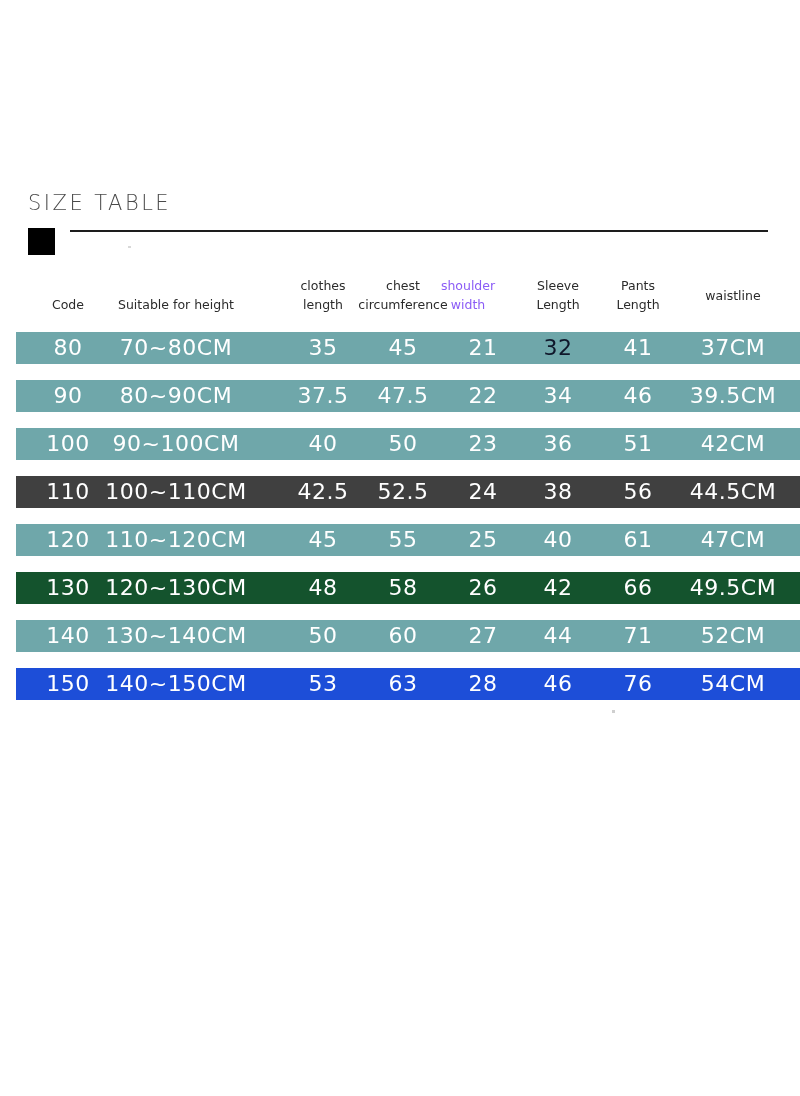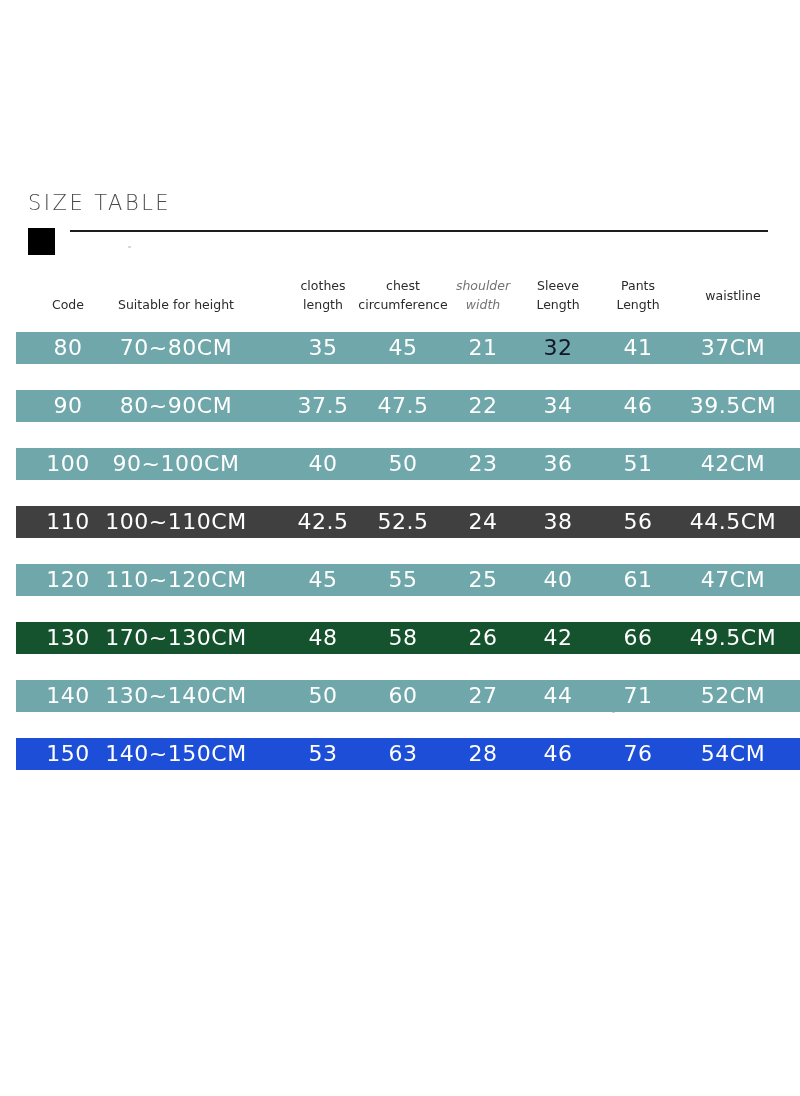--- a/index.html
+++ b/index.html
@@ -98,21 +98,21 @@
   .head-cell.one-line { padding-top: 19px; }
   .head-cell.two-line { padding-top: 0px; }
   .head-cell.mid-line { padding-top: 10px; }
 
   .rows {
     position: relative;
   }
   .data-row {
     position: relative;
     height: 32px;
-    margin-bottom: 26px;
+    margin-bottom: 16px;
     background: #6fa7aa;
     margin-left: 16px;
     width: 784px;
   }
   .data-row:last-child { margin-bottom: 0; }
 
   .cell {
     position: absolute;
     top: 0;
     height: 32px;
@@ -156,21 +156,21 @@
         <span class="ln">Suitable for height</span>
       </div>
       <div class="head-cell two-line col-clothes" style="left: 273px; color: rgb(43, 43, 43);">
         <span class="ln">clothes</span>
         <span class="ln">length</span>
       </div>
       <div class="head-cell two-line col-chest" style="left: 353px; color: rgb(43, 43, 43);">
         <span class="ln">chest</span>
         <span class="ln">circumference</span>
       </div>
-      <div class="head-cell two-line col-shoulder" style="left: 433px; color: #737373; font-style: italic;">
+      <div class="head-cell two-line col-shoulder" style="left: 418px; color: #8b5cf6;">
         <span class="ln">shoulder</span>
         <span class="ln">width</span>
       </div>
       <div class="head-cell two-line col-sleeve" style="left: 508px; color: rgb(43, 43, 43);">
         <span class="ln">Sleeve</span>
         <span class="ln">Length</span>
       </div>
       <div class="head-cell two-line col-pants" style="left: 588px; color: rgb(43, 43, 43);">
         <span class="ln">Pants</span>
         <span class="ln">Length</span>
@@ -225,21 +225,21 @@
         <div class="cell col-height" style="color: rgb(255, 255, 255);">110~120CM</div>
         <div class="cell col-clothes" style="color: rgb(255, 255, 255);">45</div>
         <div class="cell col-chest" style="color: rgb(255, 255, 255);">55</div>
         <div class="cell col-shoulder" style="color: rgb(255, 255, 255);">25</div>
         <div class="cell col-sleeve" style="color: rgb(255, 255, 255);">40</div>
         <div class="cell col-pants" style="color: rgb(255, 255, 255);">61</div>
         <div class="cell col-waist" style="color: rgb(255, 255, 255);">47CM</div>
       </div>
       <div class="data-row" style="background: #14532d;">
         <div class="cell col-code" style="color: rgb(255, 255, 255);">130</div>
-        <div class="cell col-height" style="color: rgb(255, 255, 255);">170~130CM</div>
+        <div class="cell col-height" style="color: rgb(255, 255, 255);">120~130CM</div>
         <div class="cell col-clothes" style="color: rgb(255, 255, 255);">48</div>
         <div class="cell col-chest" style="color: rgb(255, 255, 255);">58</div>
         <div class="cell col-shoulder" style="color: rgb(255, 255, 255);">26</div>
         <div class="cell col-sleeve" style="color: rgb(255, 255, 255);">42</div>
         <div class="cell col-pants" style="color: rgb(255, 255, 255);">66</div>
         <div class="cell col-waist" style="color: rgb(255, 255, 255);">49.5CM</div>
       </div>
       <div class="data-row" style="background: rgb(111, 167, 170);">
         <div class="cell col-code" style="color: rgb(255, 255, 255);">140</div>
         <div class="cell col-height" style="color: rgb(255, 255, 255);">130~140CM</div>

